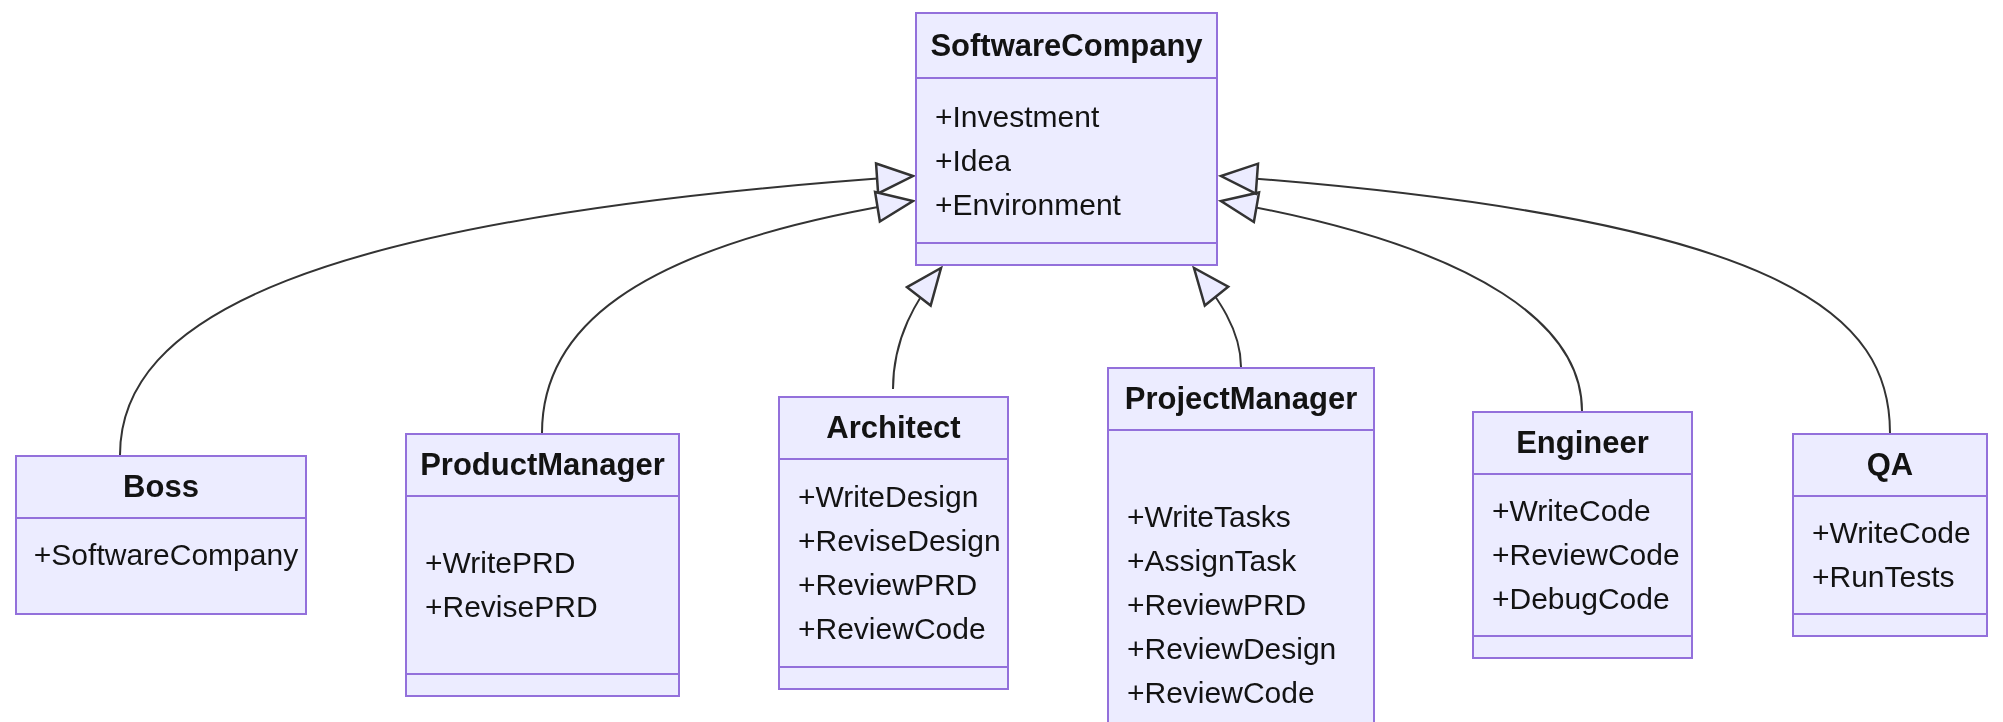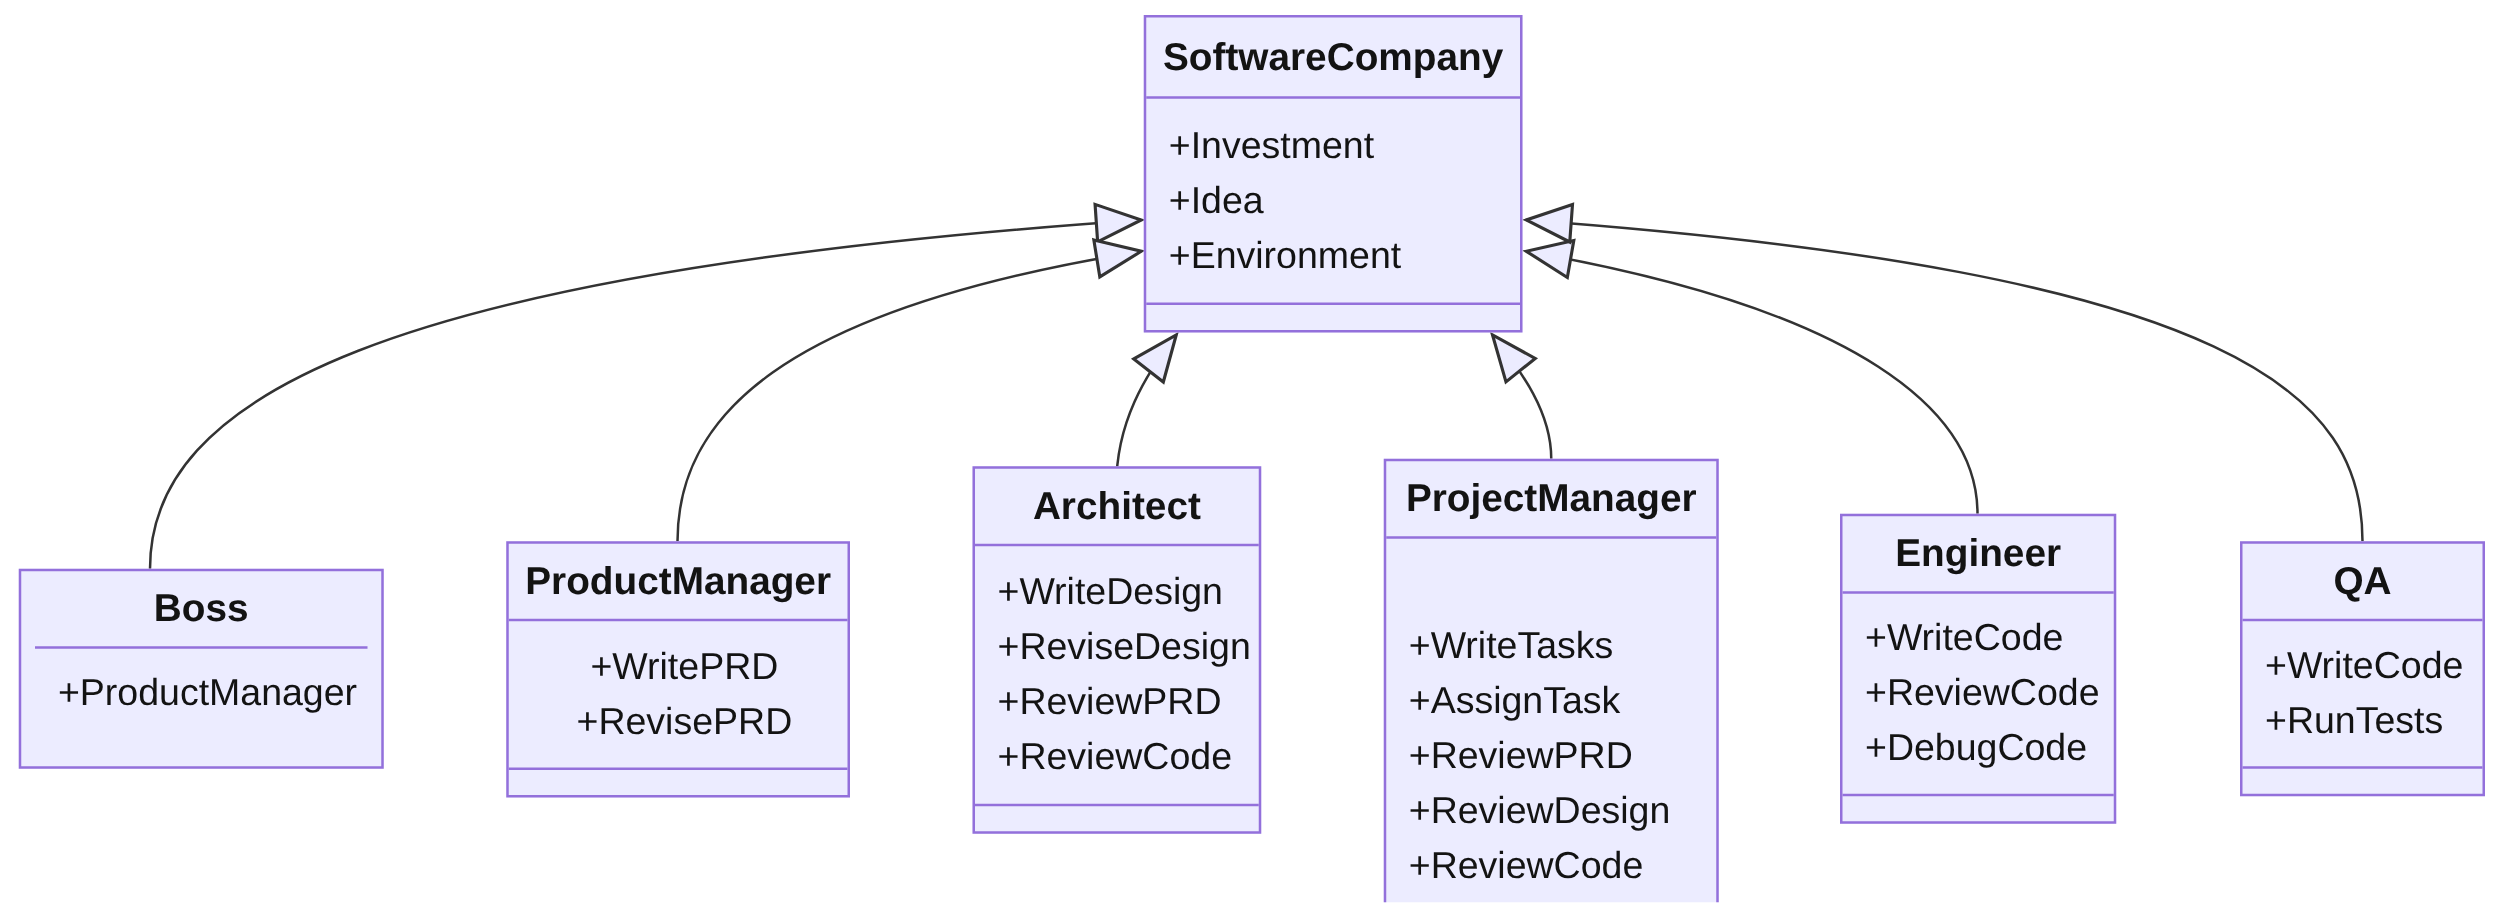--- a/index.html
+++ b/index.html
@@ -59,22 +59,22 @@
   .uml-methods {
     box-sizing: border-box;
     height: 22px;
     border-top: 2px solid #9370DB;
   }
 
   
   #c-softwarecompany { left: 915px; top: 12px;  width: 303px; height: 254px; }
   #c-softwarecompany .uml-title { height: 63px; }
   #c-boss            { left: 15px;  top: 455px; width: 292px; height: 160px; align-items: center; }
-  #c-productmanager  { left: 405px; top: 433px; width: 275px; height: 205px; text-align: center; }
-  #c-architect       { left: 778px; top: 373px; width: 231px; height: 294px; }
+  #c-productmanager  { left: 405px; top: 433px; width: 275px; height: 264px; }
+  #c-architect       { left: 778px; top: 396px; width: 231px; height: 294px; }
   #c-projectmanager  { left: 1107px; top: 367px; width: 268px; height: 435px; }
   #c-engineer        { left: 1472px; top: 411px; width: 221px; height: 248px; }
   #c-qa              { left: 1792px; top: 433px; width: 196px; height: 204px; }
 </style>
 </head>
 <body>
 
 <div class="canvas">
 
   <svg class="edges-layer" width="2003" height="722" viewBox="0 0 2003 722">
@@ -97,21 +97,21 @@
         <div class="attr-line">+Investment</div>
         <div class="attr-line">+Idea</div>
         <div class="attr-line">+Environment</div>
       </div>
     <div class="uml-methods"></div>
   </div>
 
   <div class="uml-class" id="c-boss">
     <div class="uml-title">Boss</div>
     <div class="uml-attrs">
-        <div class="attr-line">+ProductManager</div>
+        <div class="attr-line">+SoftwareCompany</div>
       </div>
     <div class="uml-methods"></div>
   </div>
 
   <div class="uml-class" id="c-productmanager">
     <div class="uml-title">ProductManager</div>
     <div class="uml-attrs">
         <div class="attr-line">+WritePRD</div>
         <div class="attr-line">+RevisePRD</div>
       </div>

